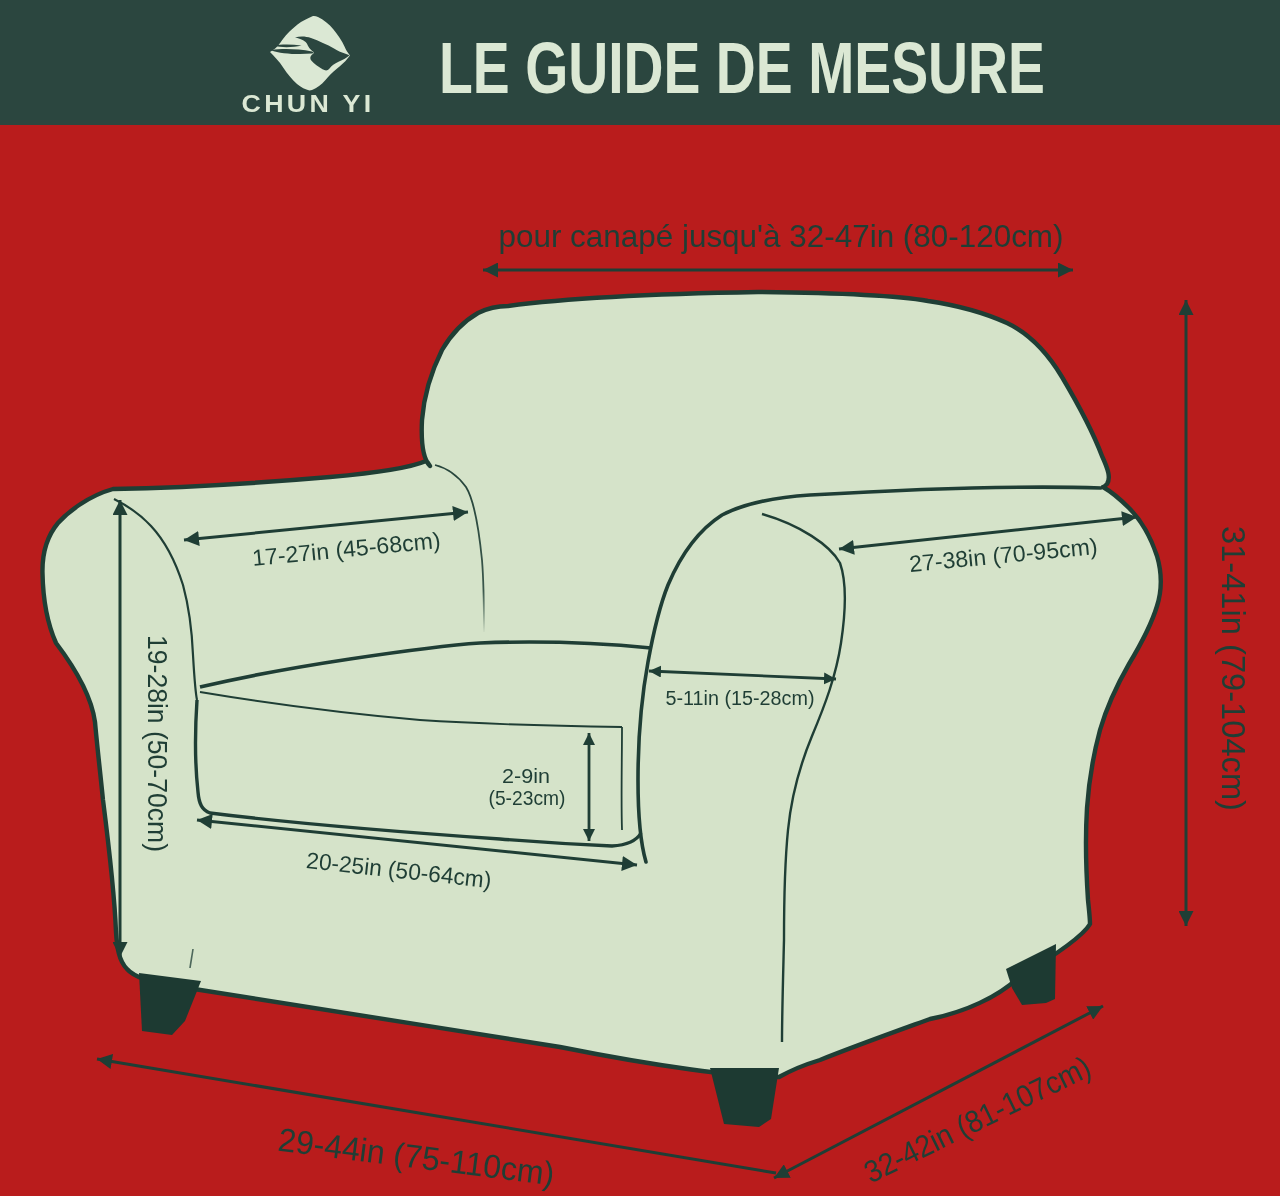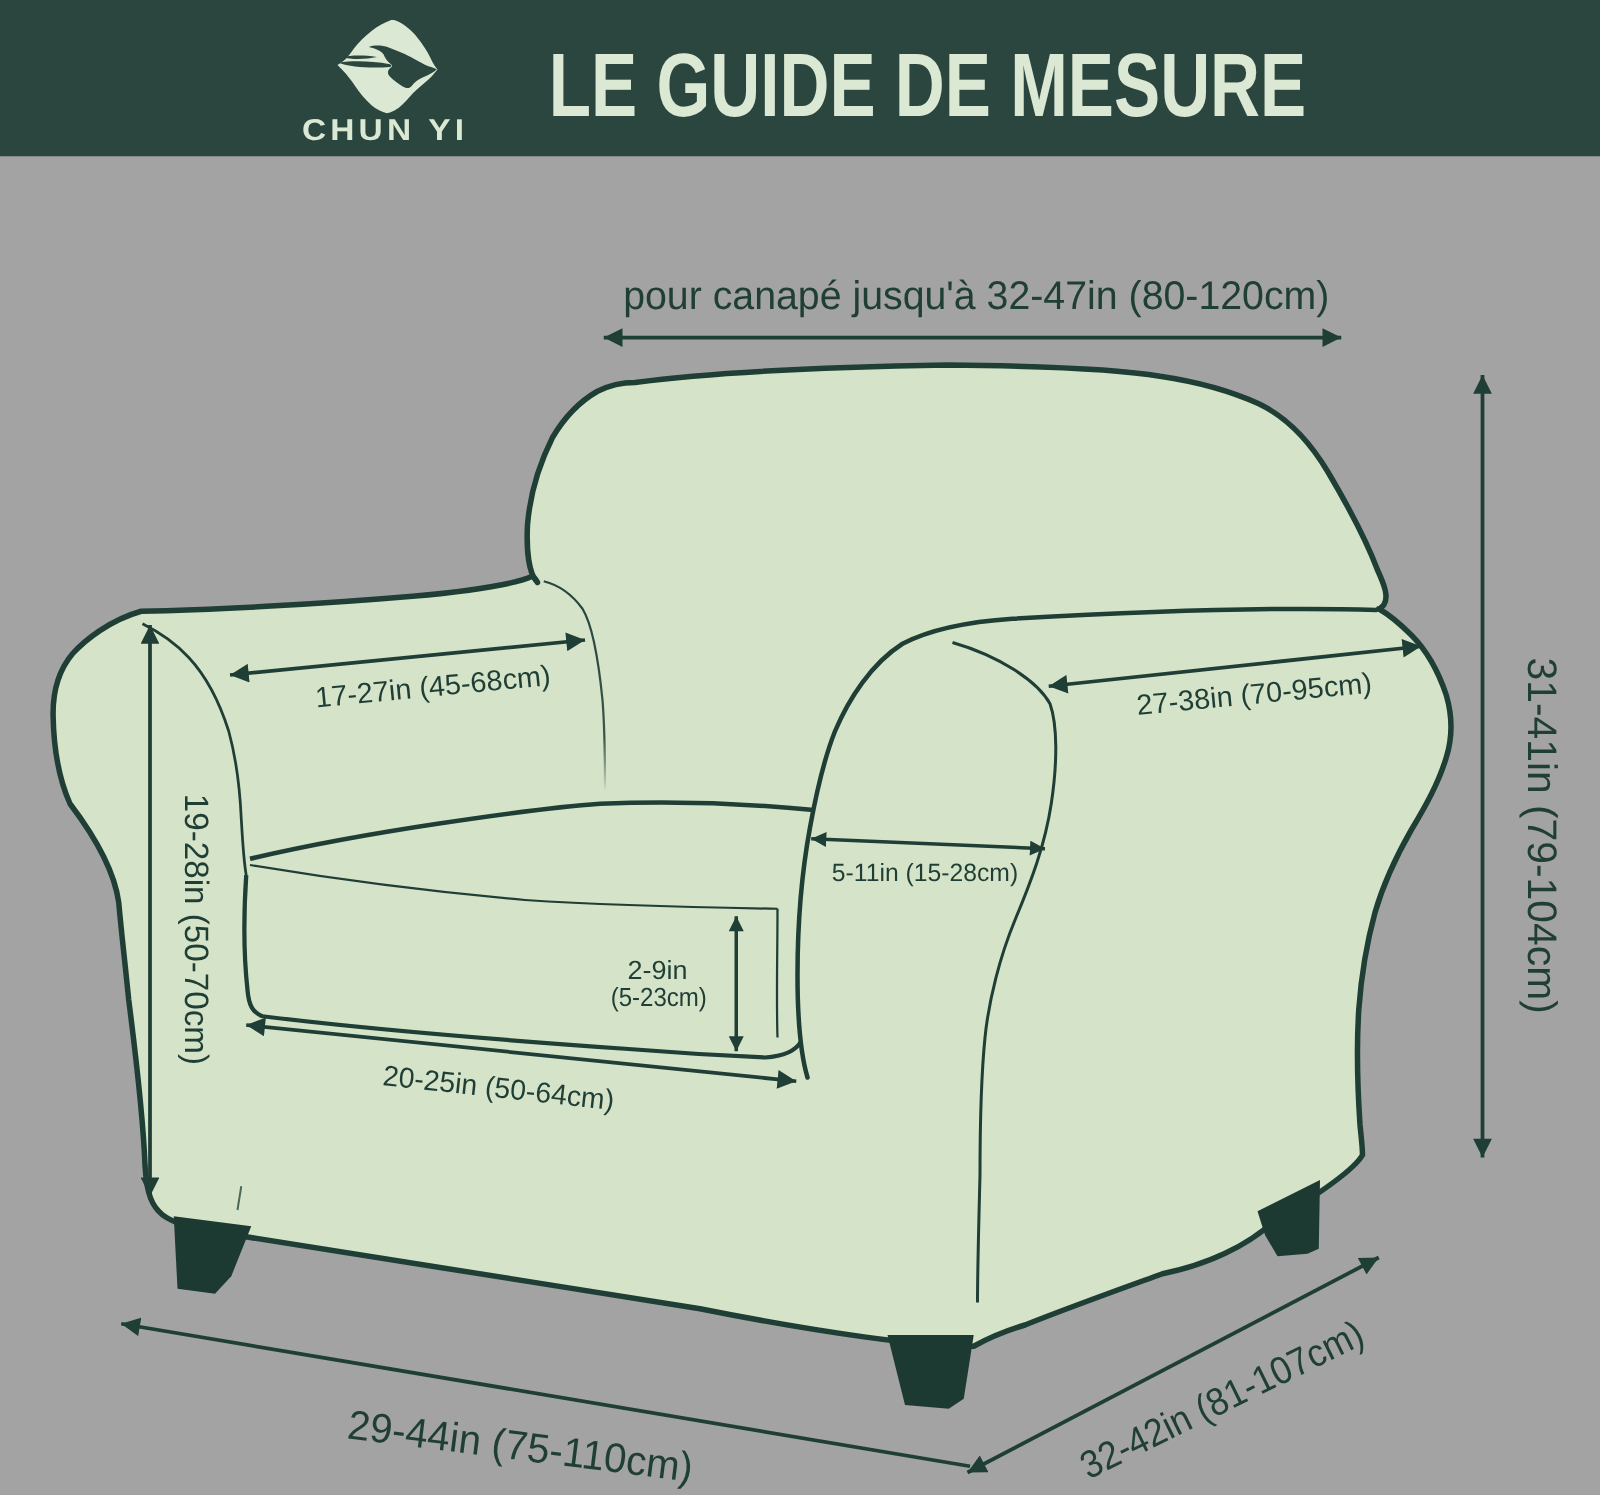--- a/index.html
+++ b/index.html
@@ -1,16 +1,16 @@
 <!DOCTYPE html>
 <html><head>
 <meta charset="utf-8">
 <style>
   html,body{margin:0;padding:0;background:#fff;}
-  .page{position:relative;width:1280px;height:1196px;overflow:hidden;background:#a3a3a3;
+  .page{position:relative;width:1280px;height:1196px;overflow:hidden;background:#b91c1c;
         font-family:"Liberation Sans", sans-serif;}
   svg{display:block;}
 </style>
 </head>
 <body>
 <div class="page">
 <svg width="1280" height="1196" viewBox="0 0 1280 1196">
 <defs>
 <linearGradient id="fadeB" gradientUnits="userSpaceOnUse" x1="0" y1="490" x2="0" y2="634">
   <stop offset="0" stop-color="#1f3e35" stop-opacity="0.95"></stop>

